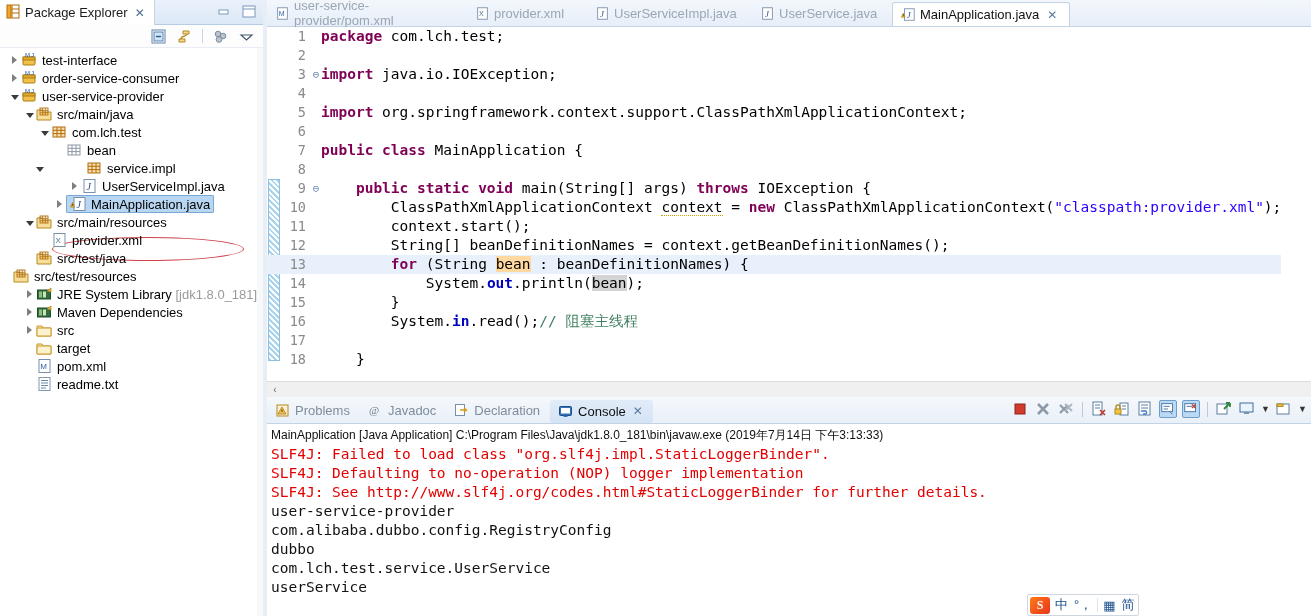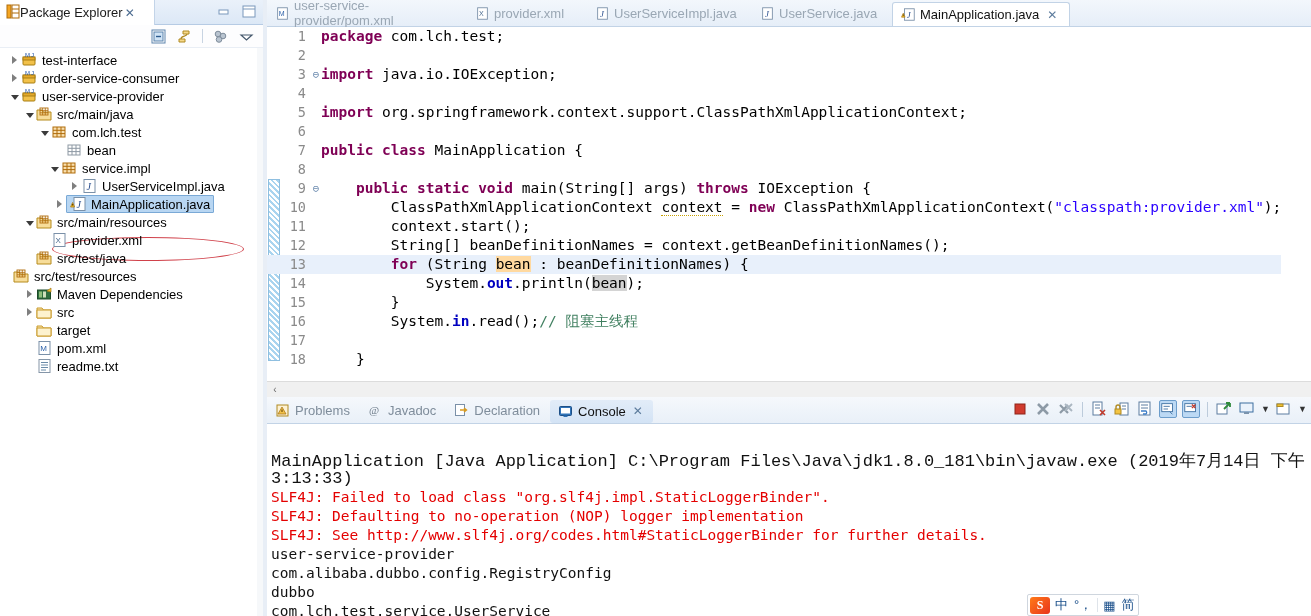--- a/index.html
+++ b/index.html
@@ -20,21 +20,21 @@
   }
   .pe-tabrow {
     position: relative; height: 25px;
     background: linear-gradient(to bottom, #eaf1fa 0%, #dce8f6 100%);
     border-bottom: 1px solid #b6cbe4;
   }
   .pe-tab {
     position: absolute; left: 0; top: 0; height: 25px;
     background: #ffffff;
     border-right: 1px solid #c3d4e8;
-    display: flex; align-items: center; 
+    display: flex; align-items: center; gap: 5px;
     padding: 0 7px 0 6px;
   }
   .pe-tab-title { font-size: 13px; color: #1b1b1b; white-space: nowrap; }
   .pe-tab-close { font-size: 12px; color: #4b6b90; margin-left: 2px; }
   .pe-winbtns { position: absolute; right: 6px; top: 4px; display: flex; gap: 9px; }
   .winbtn { width: 16px; height: 15px; display:block; }
 
   .pe-toolbar {
     height: 23px; background: #fdfdfe;
     display: flex; align-items: center; justify-content: flex-end;
@@ -221,25 +221,24 @@
   #console-out {
     position: absolute; left: 0; top: 27px; width: 1044px; height: 192px;
     background: #ffffff;
     padding: 3px 0 0 4px;
     font-family: "DejaVu Sans Mono", "Liberation Mono", monospace;
     font-size: 14.5px;
     line-height: 19px;
     overflow: hidden;
   }
   .con-head {
-    font-family: Liberation Mono, monospace;
-    font-size: 17px; color: #111;
+    font-family: Liberation Sans, sans-serif;
+    font-size: 12px; color: #111;
     line-height: 17px;
     padding-bottom: 1px;
-    margin-top: 26px;
   }
   .con-line { white-space: pre; height: 19px; }
   .con-line.err { color: #e40000; }
   .con-line.std { color: #111; }
 
   
   #ime-bar {
     position: absolute; left: 1027px; top: 594px;
     height: 22px;
     display: flex; align-items: center;
@@ -397,21 +396,21 @@
             <span class="ticon"><svg width="17" height="16" viewBox="0 0 17 16">
                 <rect x="2" y="3" width="12" height="10" fill="#ffffff" stroke="#8e99a4"></rect>
                 <line x1="2" y1="6.3" x2="14" y2="6.3" stroke="#8e99a4"></line>
                 <line x1="2" y1="9.6" x2="14" y2="9.6" stroke="#8e99a4"></line>
                 <line x1="6" y1="3" x2="6" y2="13" stroke="#8e99a4"></line>
                 <line x1="10" y1="3" x2="10" y2="13" stroke="#8e99a4"></line>
               </svg></span>
             <span class="tlabel">bean</span>
           </span>
         </div>
-        <div class="trow" style="padding-left: 48px;">
+        <div class="trow" style="padding-left: 33px; gap: 40px;">
           <span class="arrow open"></span>
           <span class="" style="display: flex; align-items: center;">
             <span class="ticon"><svg width="17" height="16" viewBox="0 0 17 16">
                 <rect x="2" y="3" width="12" height="10" fill="#f9e0b0" stroke="#b06c0a"></rect>
                 <line x1="2" y1="6.3" x2="14" y2="6.3" stroke="#b06c0a"></line>
                 <line x1="2" y1="9.6" x2="14" y2="9.6" stroke="#b06c0a"></line>
                 <line x1="6" y1="3" x2="6" y2="13" stroke="#b06c0a"></line>
                 <line x1="10" y1="3" x2="10" y2="13" stroke="#b06c0a"></line>
               </svg></span>
             <span class="tlabel">service.impl</span>
@@ -482,20 +481,32 @@
           <span class="" style="display: flex; align-items: center;">
             <span class="ticon"><svg width="17" height="16" viewBox="0 0 17 16">
                 <path d="M1 4 h5 l1.5 2 H15 v8 H1 Z" fill="#f7dd9a" stroke="#b68b1c"></path>
                 <rect x="4" y="2" width="8" height="7" fill="none" stroke="#b06c0a" stroke-width="0.9"></rect>
                 <line x1="4" y1="4.4" x2="12" y2="4.4" stroke="#b06c0a" stroke-width="0.8"></line>
                 <line x1="4" y1="6.8" x2="12" y2="6.8" stroke="#b06c0a" stroke-width="0.8"></line>
                 <line x1="6.6" y1="2" x2="6.6" y2="9" stroke="#b06c0a" stroke-width="0.8"></line>
                 <line x1="9.3" y1="2" x2="9.3" y2="9" stroke="#b06c0a" stroke-width="0.8"></line>
               </svg></span>
             <span class="tlabel">src/test/resources</span>
+          </span>
+        </div>
+        <div class="trow" style="padding-left: 23px;">
+          <span class="arrow closed"></span>
+          <span class="" style="display: flex; align-items: center;">
+            <span class="ticon"><svg width="17" height="16" viewBox="0 0 17 16">
+                <rect x="1.5" y="4" width="13" height="9" fill="#2f6f3e" stroke="#1d4a27"></rect>
+                <rect x="3" y="5.5" width="3" height="6" fill="#8fbf7a"></rect>
+                <rect x="7" y="5.5" width="3" height="6" fill="#cfe0bb"></rect>
+                <path d="M11 5 L15 2 L15 6 Z" fill="#f0c330" stroke="#a9791a" stroke-width="0.7"></path>
+              </svg></span>
+            <span class="tlabel">JRE System Library <span class="muted">[jdk1.8.0_181]</span></span>
           </span>
         </div>
         <div class="trow" style="padding-left: 23px;">
           <span class="arrow closed"></span>
           <span class="" style="display: flex; align-items: center;">
             <span class="ticon"><svg width="17" height="16" viewBox="0 0 17 16">
                 <rect x="1.5" y="4" width="13" height="9" fill="#2f6f3e" stroke="#1d4a27"></rect>
                 <rect x="3" y="5.5" width="3" height="6" fill="#8fbf7a"></rect>
                 <rect x="7" y="5.5" width="3" height="6" fill="#cfe0bb"></rect>
                 <path d="M11 5 L15 2 L15 6 Z" fill="#f0c330" stroke="#a9791a" stroke-width="0.7"></path>

